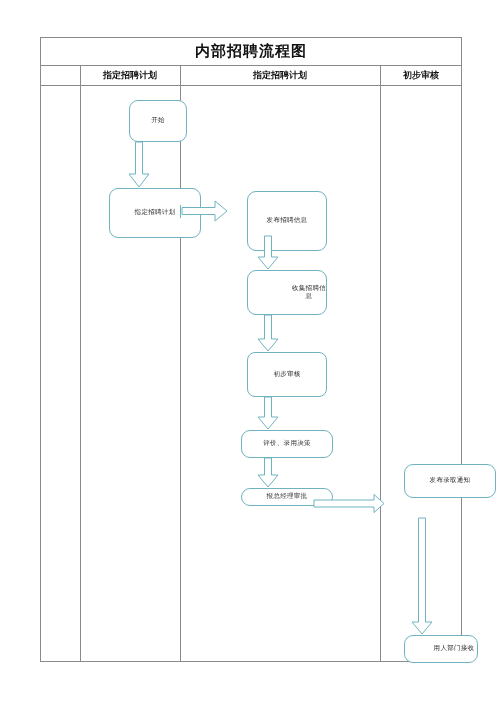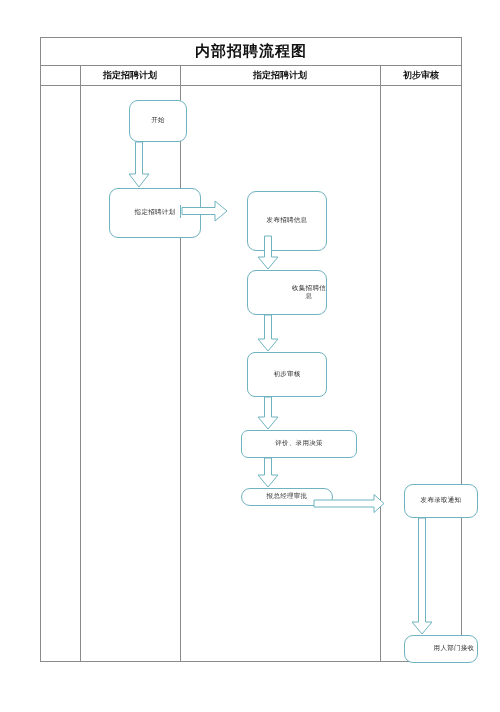--- a/index.html
+++ b/index.html
@@ -112,25 +112,25 @@
   }
 
   
   #node-start      { left: 110px; top: 100px; width: 58px;  height: 42px; }
   #node-plan       { left: 90px;  top: 188px; width: 92px;  height: 50px; }
 
   
   #node-publish    { left: 228px; top: 191px; width: 80px;  height: 60px; }
   #node-collect    { left: 228px; top: 270px; width: 80px;  height: 45px; padding-left: 44px; }
   #node-review     { left: 228px; top: 352px; width: 80px;  height: 45px; border-radius: 8px; }
-  #node-decide     { left: 222px; top: 430px; width: 116px;  height: 28px; border-radius: 7px; }
+  #node-decide     { left: 222px; top: 430px; width: 92px;  height: 28px; }
   #node-approve    { left: 222px; top: 488px; width: 92px;  height: 18px; }
 
   
-  #node-offer      { left: 385px; top: 484px; width: 74px;  height: 34px; }
+  #node-offer      { left: 385px; top: 464px; width: 92px;  height: 34px; }
   #node-accept     { left: 385px; top: 635px; width: 74px;  height: 28px; padding-left: 26px; }
 
   
   .arrow {
     position: absolute;
     pointer-events: none;
   }
   .arrow svg { display: block; overflow: visible; }
   .arrow path {
     fill: #ffffff;

